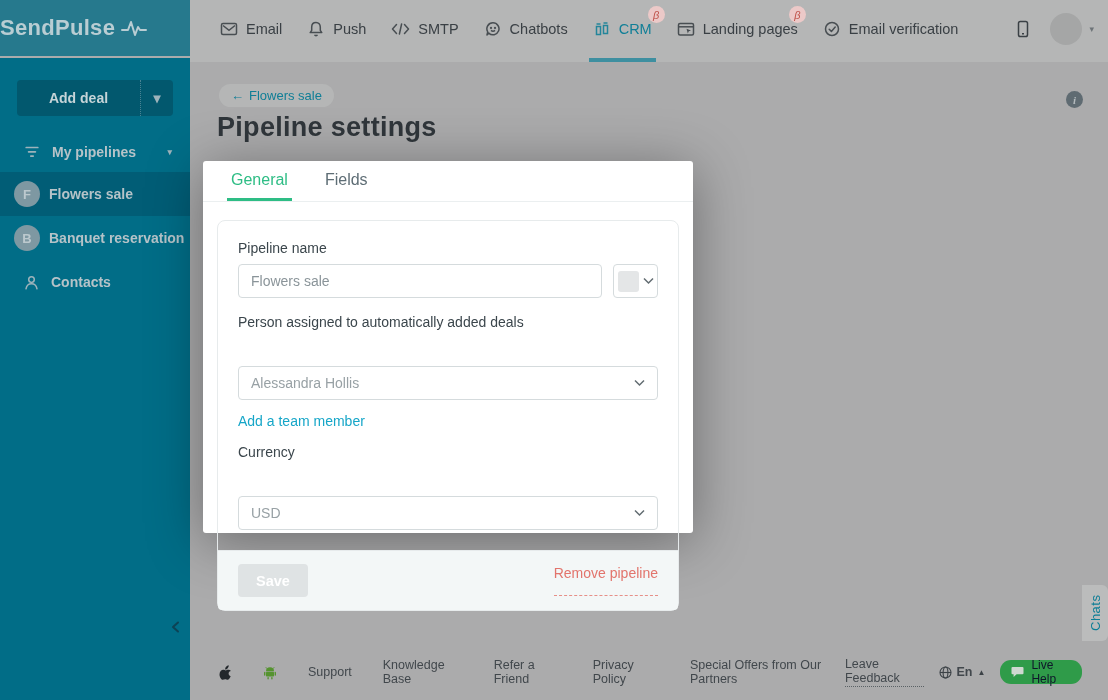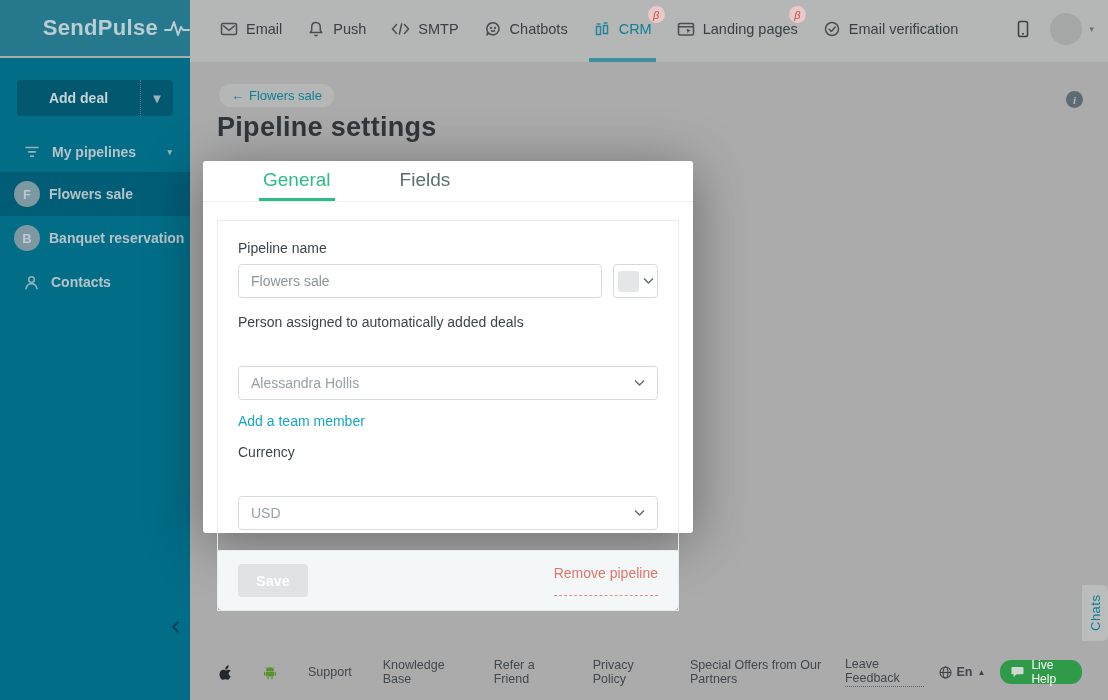--- a/index.html
+++ b/index.html
@@ -7,21 +7,21 @@
   body {
     position:relative; overflow:hidden;
     font-family:"Liberation Sans", sans-serif;
     background:#ababac;
   }
   svg { display:block; }
 
   
   .logo-block {
     position:absolute; left:0; top:0; width:190px; height:56px;
-    background:#26798d; display:flex; align-items:center; justify-content:flex-end; gap:6px;
+    background:#26798d; display:flex; align-items:center; justify-content:flex-start; gap:6px;
     color:#b9cdd3;
   }
   .logo-text { font-size:22px; font-weight:bold; letter-spacing:.3px; }
   .topbar {
     position:absolute; left:190px; top:0; width:918px; height:62px;
     background:#b5b6b6; display:flex; align-items:stretch; padding:0 14px 0 30px;
   }
   .nav { display:flex; gap:25px; align-items:stretch; }
   .nav-item {
     position:relative; display:flex; align-items:center; gap:8px;
@@ -95,25 +95,25 @@
     display:flex; align-items:center; justify-content:center; cursor:pointer;
   }
 
   
   .modal {
     position:absolute; left:203px; top:161px; width:490px; height:372px;
     background:#fff; border-radius:3px; box-shadow:0 8px 55px rgba(0,0,0,.38);
   }
   .tabs { height:41px; border-bottom:1px solid #ebeff0; display:flex; gap:29px; padding-left:24px; }
   .tab {
-    display:flex; align-items:center; font-size:19px; color:#5e6d75;
-    border-bottom:3px solid transparent; padding:0 4px; cursor:pointer;margin-left:32px;
+    display:flex; align-items:center; font-size:16px; color:#5e6d75;
+    border-bottom:3px solid transparent; padding:0 4px; cursor:pointer;
   }
   .tab.active { color:#2ebd85; border-bottom-color:#2ebd85; }
-  .panel { margin:18px 14px 0; border:1px solid #e7ebec; border-radius:0; }
+  .panel { margin:18px 14px 0; border:1px solid #e7ebec; border-radius:8px; }
   .form { padding:19px 20px 20px; }
   .flabel { display:block; font-size:14px; color:#3b464c; margin-bottom:8px; }
   .row1 { display:flex; gap:11px; }
   .text-input {
     flex:1; height:34px; border:1px solid #d5dbdd; border-radius:4px;
     padding:0 12px; font-size:14px; color:#8a9499; outline:none; background:#fff;
     font-family:"Liberation Sans", sans-serif;
   }
   .color-select {
     width:45px; height:34px; border:1px solid #d5dbdd; border-radius:4px;
@@ -146,21 +146,21 @@
     display:flex; align-items:center; justify-content:space-between;
     color:#41474c; font-size:12.5px;
   }
   .f-left { display:flex; align-items:center; gap:31px; }
   .f-right { display:flex; align-items:center; gap:15px; }
   .f-link { cursor:pointer; }
   .dotted { border-bottom:1px dotted #5a6165; padding-bottom:1px; }
   .lang { display:flex; align-items:center; gap:5px; cursor:pointer;font-weight:bold; }
   .caret-up { font-size:8px; color:#3c4247; }
   .live-help {
-    height:22px; border-radius:11px; background:#2f9b49; color:#ffffff;
+    height:22px; border-radius:11px; background:#2f9b49; color:#0f172a;
     display:flex; align-items:center; gap:7px; padding:12px 11px; font-size:12px; cursor:pointer;
   }
   .chats-tab {
     position:absolute; right:0; top:585px; width:26px; height:56px;
     background:#bbbcbc; border-radius:6px 0 0 6px; cursor:pointer;
     display:flex; align-items:center; justify-content:center;
     writing-mode:vertical-rl; transform:rotate(180deg);
     color:#0d7e96; font-size:13px; letter-spacing:.5px;
   }
 </style>

